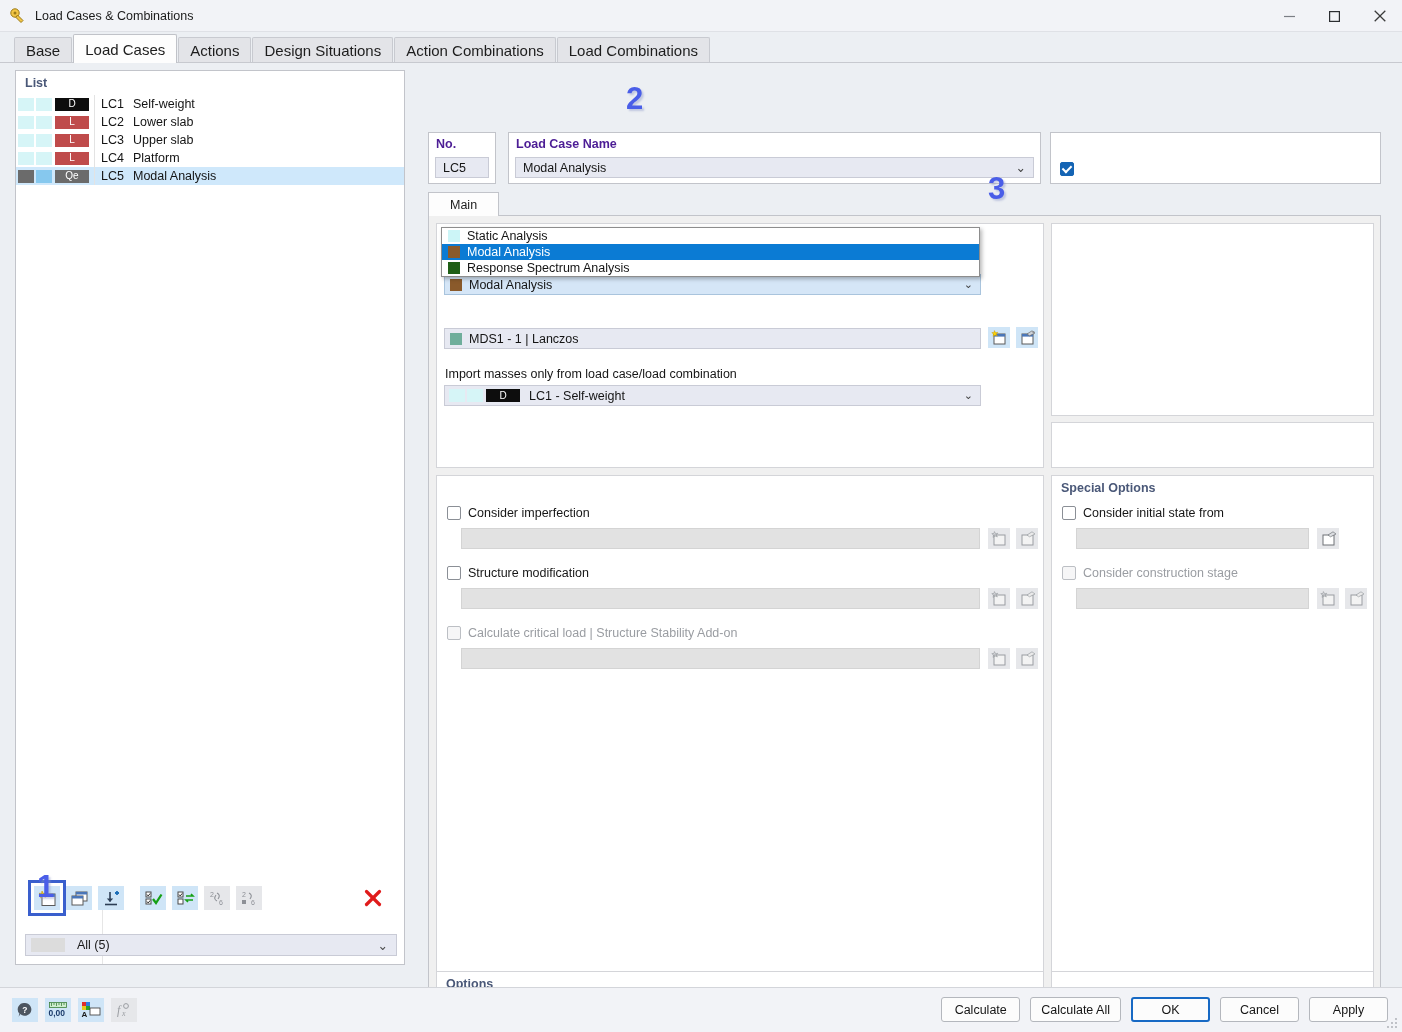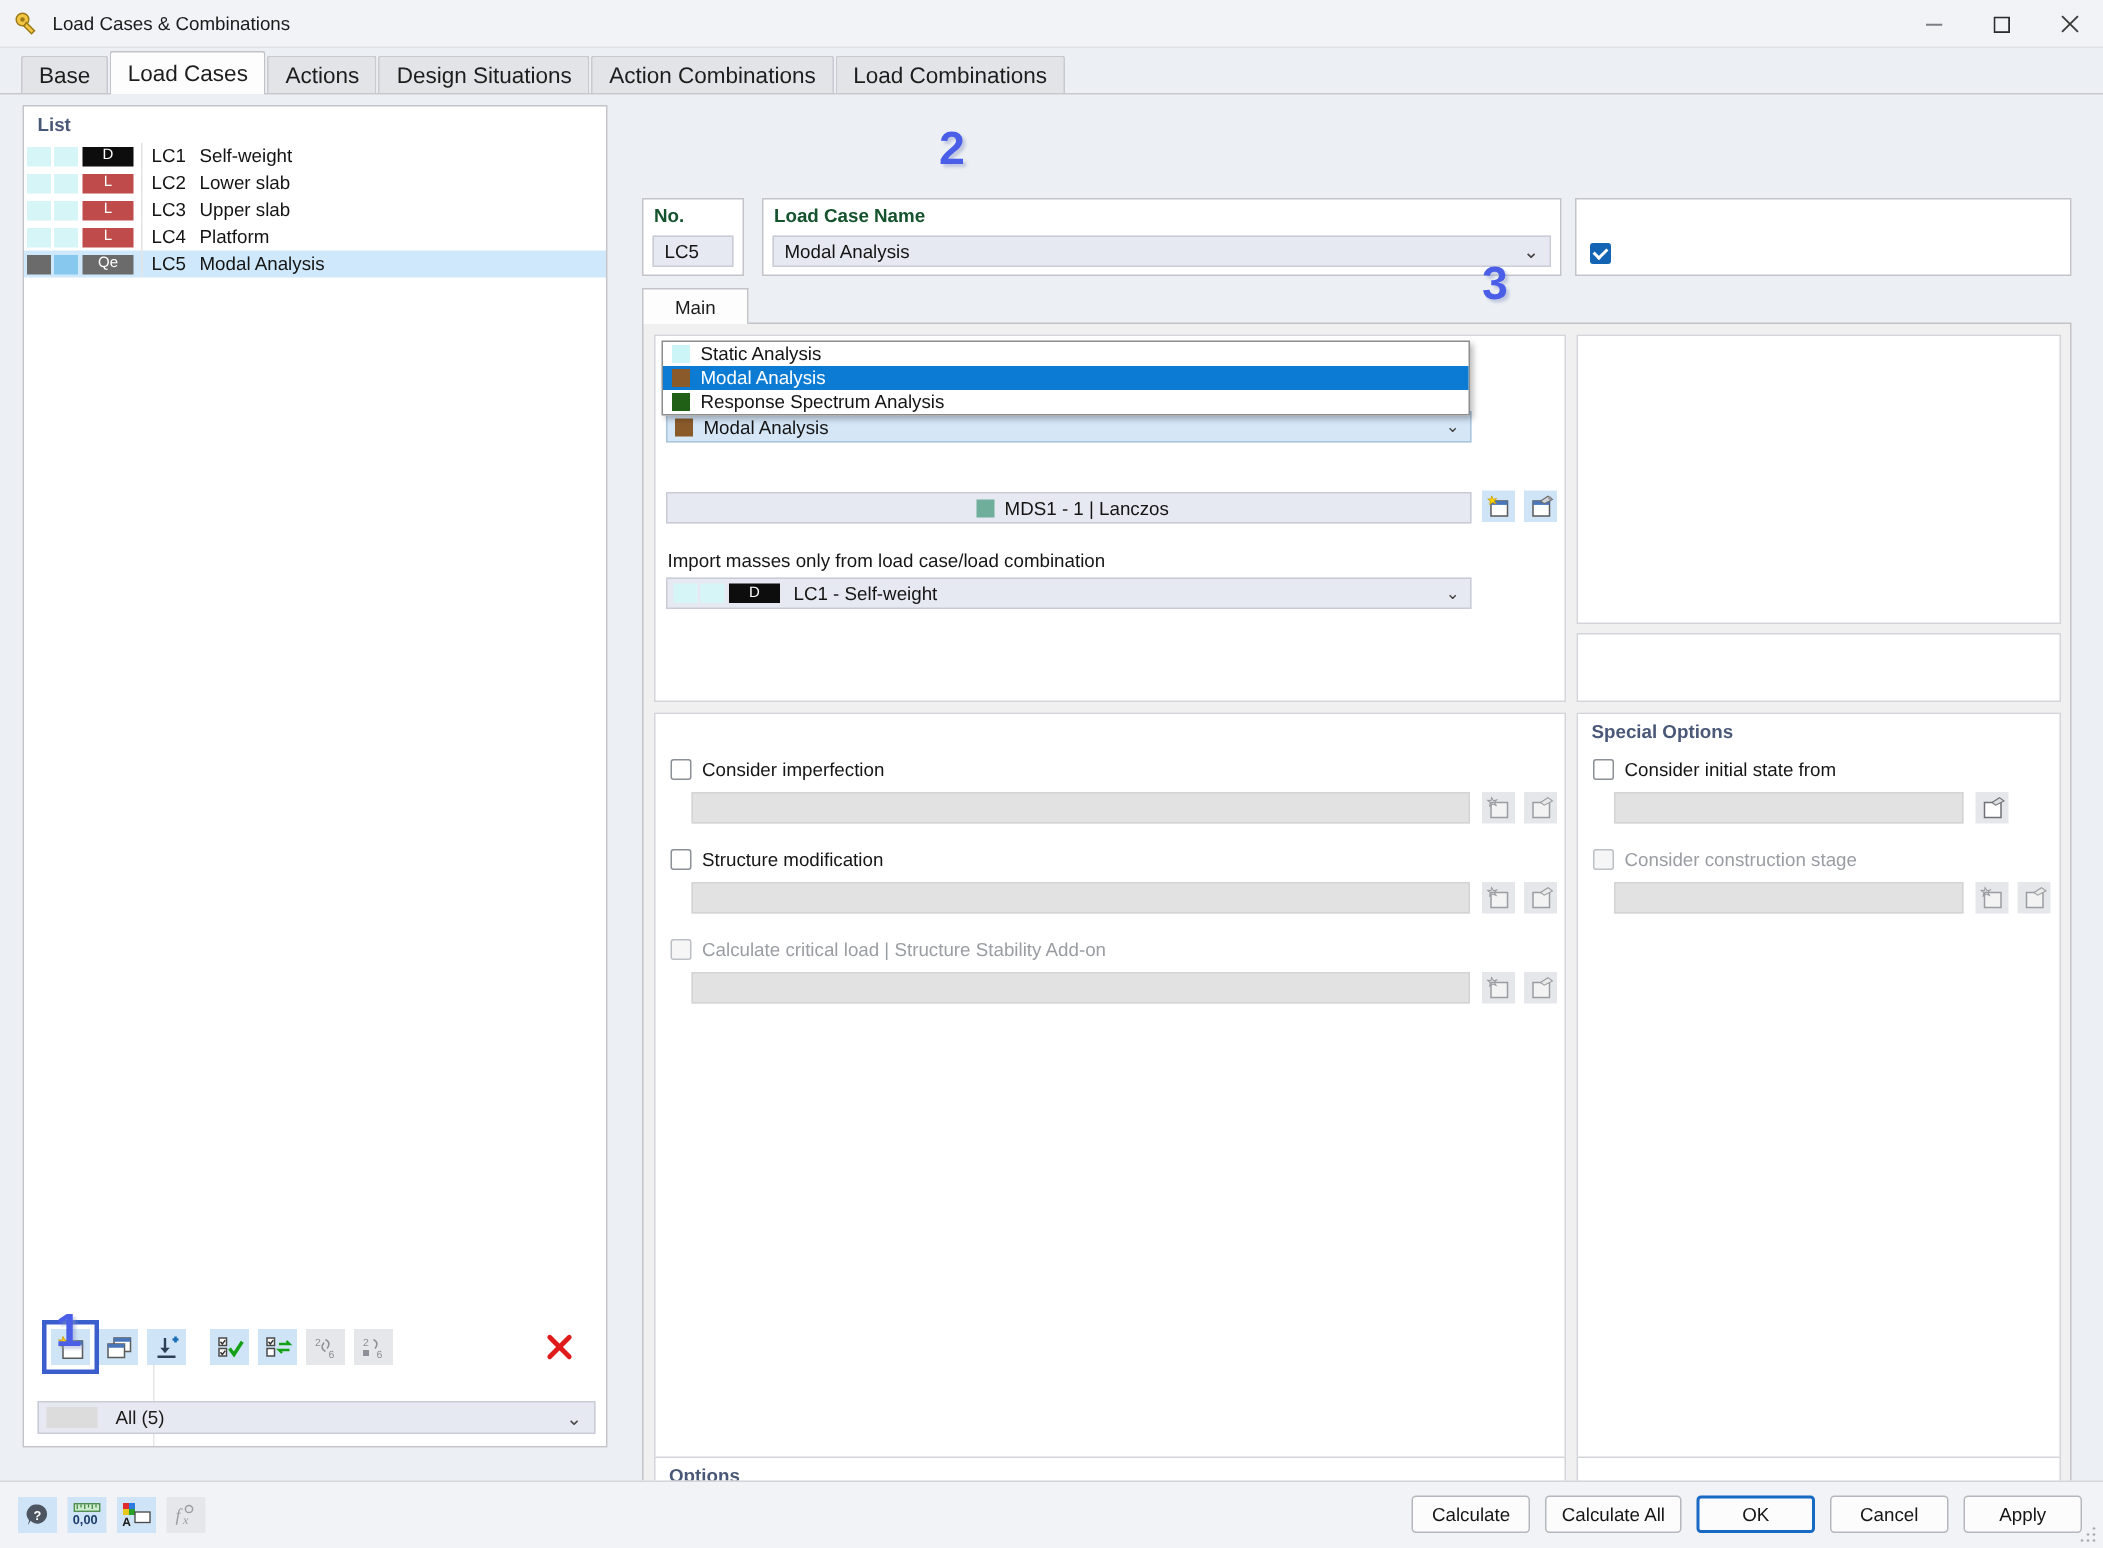--- a/index.html
+++ b/index.html
@@ -146,21 +146,21 @@
   }
   .hdr-name {
     position: absolute; left: 508px; top: 69px; width: 533px; height: 52px;
     background: #ffffff; border: 1px solid #c2c4ca;
   }
   .hdr-solve {
     position: absolute; left: 1050px; top: 69px; width: 331px; height: 52px;
     background: #ffffff; border: 1px solid #c2c4ca;
   }
   .hdr-label {
-    color: #14532d; font-size: 12.5px; font-weight: bold;
+    color: #4c1d95; font-size: 12.5px; font-weight: bold;
     padding: 4px 0 0 7px;
   }
   .fld {
     position: absolute; left: 6px; right: 6px; bottom: 5px; height: 21px;
     background: #e7e9f2; border: 1px solid #c9cbd6;
     display: flex; align-items: center;
     font-size: 12.5px; color: #141414; padding-left: 7px;
   }
   .fld .arrow { margin-left: auto; margin-right: 7px; color: #3f3f3f; }
   .cbx {
@@ -453,21 +453,21 @@
         <div class="grp-title">Categories</div>
 
         <div class="lbl" style="position:absolute; left:8px; top:31px;">Analysis type</div>
 
         <div class="combo sel" style="position:absolute; left:7px; top:50px; width:537px;">
           <span class="swatch" style="background:#8a5a2b"></span>
           <span>Modal Analysis</span>
           <span class="arrow">⌄</span>
         </div>
 
-        <div class="combo" style="position:absolute; left:7px; top:104px; width:537px;justify-content:center;">
+        <div class="combo" style="position:absolute; left:7px; top:104px; width:537px;">
           <span class="swatch" style="background:#6fae9b"></span>
           <span>MDS1 - 1 | Lanczos</span>
         </div>
 
         <div class="iconbtn" style="position:absolute; left:551px; top:103px;">
           <svg width="17" height="16" viewBox="0 0 17 16">
             <rect x="3" y="4" width="11" height="10" fill="#fff" stroke="#5a5a5a" stroke-width="1"></rect>
             <rect x="3" y="4" width="11" height="2.6" fill="#4a76b8"></rect>
             <path d="M3.4 0.6 L4.6 2.8 L6.8 2.3 L5.2 4 L6.4 5.9 L4.1 5 L2.1 6.4 L2.5 4 L0.8 2.6 L3 2.7 Z" fill="#ffd400" stroke="#c99a00" stroke-width="0.5"></path>
           </svg>

